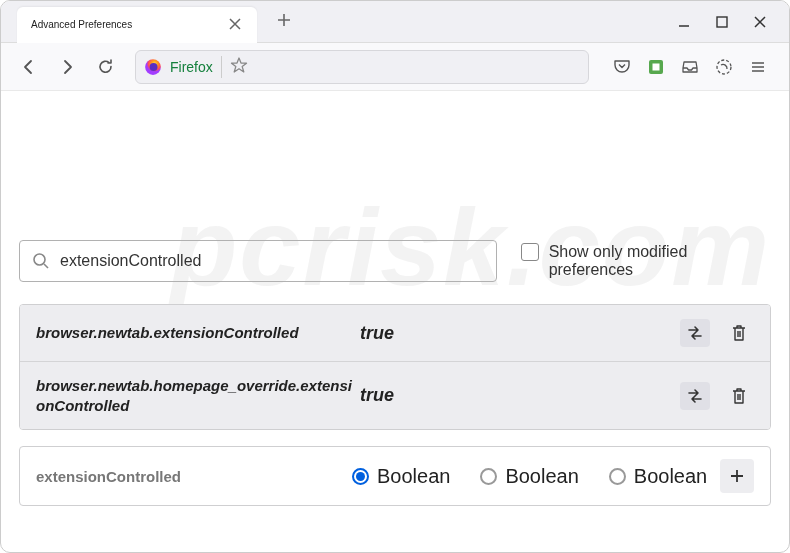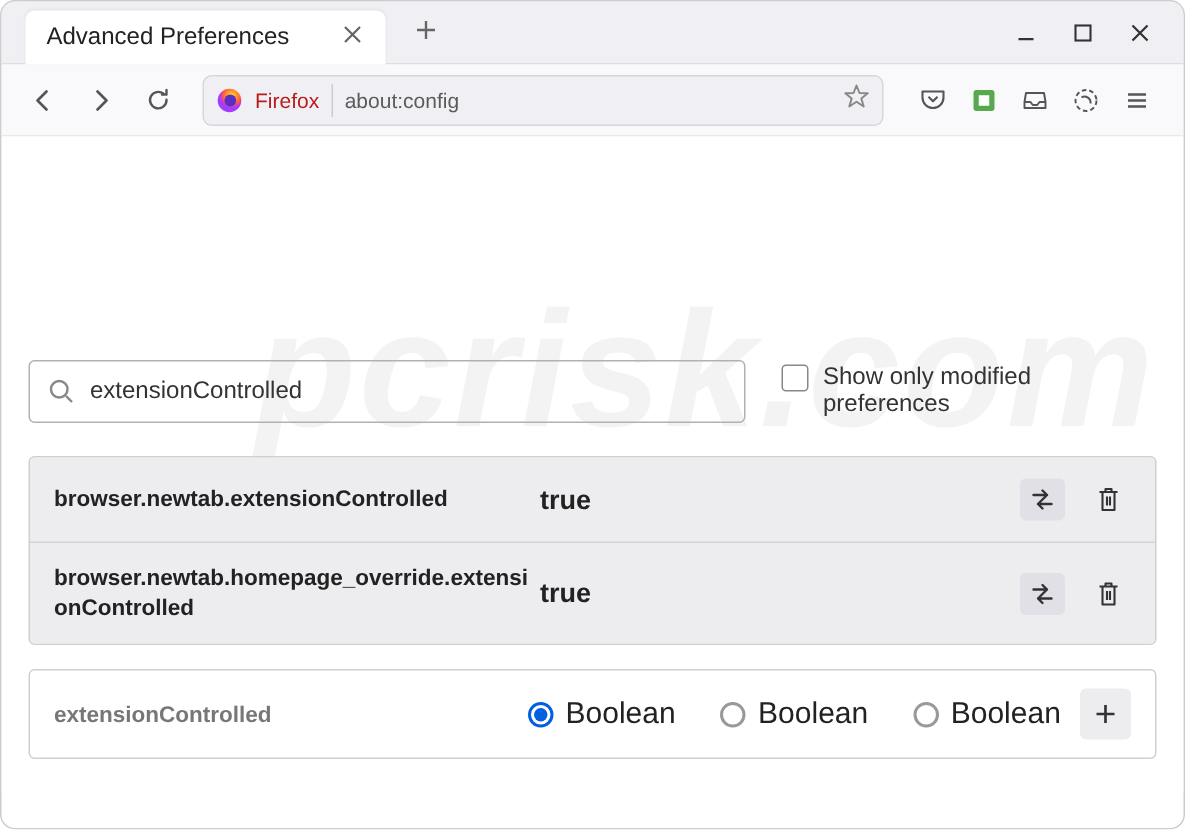--- a/index.html
+++ b/index.html
@@ -3,50 +3,50 @@
 <meta charset="utf-8">
 <style>
 * { margin: 0; padding: 0; box-sizing: border-box; }
 body { font-family: -apple-system, BlinkMacSystemFont, "Segoe UI", Arial, sans-serif; background: #fff; width: 790px; height: 553px; overflow: hidden; position: relative; }
 
 
 .window-frame { width: 790px; height: 553px; background: #fff; border: 1px solid #ccc; border-radius: 10px; overflow: hidden; position: relative; }
 
 .titlebar { height: 42px; background: #f0f0f4; display: flex; align-items: center; padding: 0 0 0 16px; border-bottom: 1px solid #ddd; }
 .tab { display: flex; align-items: center; background: #fff; border-radius: 6px 6px 0 0; padding: 0 14px; height: 36px; margin-top: 6px; min-width: 240px; justify-content: space-between; box-shadow: 0 -1px 2px rgba(0,0,0,0.05); }
-.tab-title { font-size: 16px; color: #222; }
+.tab-title { font-size: 10px; color: #222; }
 .tab-close { color: #666; font-size: 16px; cursor: pointer; padding: 2px; }
 .newtab-btn { margin-left: 12px; color: #666; font-size: 18px; padding: 4px 8px; cursor: pointer; }
 .window-controls { margin-left: auto; display: flex; gap: 20px; padding-right: 20px; color: #333; }
 .window-controls span { cursor: pointer; display: inline-flex; align-items: center; justify-content: center; width: 18px; height: 18px; }
 
 .toolbar { height: 48px; background: #f9f9fb; display: flex; align-items: center; padding: 0 12px; gap: 6px; border-bottom: 1px solid #e9e9e9; }
 .nav-btn { width: 32px; height: 32px; display: flex; align-items: center; justify-content: center; color: #555; border-radius: 4px; cursor: pointer; }
 
 .addressbar { flex: 1; height: 34px; background: #f0f0f4; border: 1px solid #d7d7db; border-radius: 6px; display: flex; align-items: center; padding: 0 8px; margin: 0 8px; gap: 8px; }
 .ff-logo { width: 18px; height: 18px; flex-shrink: 0; }
-.ff-label { font-size: 14px; color: #b91c1c; }
+.ff-label { font-size: 14px; color: #15803d; }
 .addr-divider { height: 22px; width: 1px; background: #ccc; }
 .url-text { font-size: 14px; color: #5b5b5b; flex: 1; }
 .star { color: #888; cursor: pointer; }
 
 .right-icons { display: flex; gap: 12px; padding: 0 8px; }
 .right-icons .icon { width: 22px; height: 22px; display: flex; align-items: center; justify-content: center; color: #555; cursor: pointer; }
 
 
 .content { padding: 22px 18px; background: #fff; position: relative; }
 .searchrow { display: flex; align-items: center; gap: 24px; }
 .searchbox { flex: 0 0 478px; height: 42px; border: 1px solid #b1b1b1; border-radius: 4px; display: flex; align-items: center; padding: 0 12px; gap: 10px; }
 .searchbox svg { color: #888; }
 .searchbox input { border: none; outline: none; font-size: 16px; flex: 1; color: #333; background: transparent; }
 .showonly { display: flex; align-items: flex-start; gap: 10px; font-size: 16px; color: #333; }
 .checkbox { width: 18px; height: 18px; border: 1.5px solid #888; border-radius: 3px; cursor: pointer; }
 
 .prefs-panel { margin-top: 22px; border: 1px solid #cfcfd1; border-radius: 4px; overflow: hidden; }
-.pref-row { display: flex; align-items: center; padding: 14px 16px; border-bottom: 1px solid #d4d4d6; background: #ededf0; }
+.pref-row { display: flex; align-items: center; padding: 14px 16px; border-bottom: 1px solid #d4d4d6; background: #ededf0; font-style: italic; }
 .pref-row:last-child { border-bottom: none; }
 .pref-name { flex: 0 0 324px; font-size: 15px; font-weight: 700; color: #222; word-break: break-word; line-height: 1.3; }
 .pref-value { font-size: 18px; font-weight: 700; color: #222; flex: 1; }
 .pref-actions { display: flex; gap: 14px; margin-left: auto; }
 .icon-btn { width: 30px; height: 28px; border-radius: 4px; display: flex; align-items: center; justify-content: center; cursor: pointer; color: #333; }
 .icon-btn.filled { background: #e0e0e6; }
 
 .addrow-panel { margin-top: 16px; border: 1px solid #cfcfd1; border-radius: 4px; padding: 12px 16px; display: flex; align-items: center; }
 .add-name { flex: 0 0 316px; font-size: 15px; font-weight: 700; color: #777; }
 .radio-group { display: flex; gap: 30px; align-items: center; flex: 1; }
@@ -124,21 +124,20 @@
               <stop offset="40%" stop-color="#ff9d1b"></stop>
               <stop offset="80%" stop-color="#ff4b5c"></stop>
               <stop offset="100%" stop-color="#a23dff"></stop>
             </radialGradient>
           </defs>
         <circle cx="16" cy="16" r="14" fill="url(#ffg)"></circle>
         <circle cx="17" cy="16" r="7" fill="#5a2dc4"></circle>
       </svg>
       <span class="ff-label">Firefox</span>
       <div class="addr-divider"></div>
-      <span class="url-text">about:config</span>
       <span class="star">
         <svg width="18" height="18" viewBox="0 0 18 18">
             <path d="M9 2 L11 7 L16.5 7.2 L12.2 10.6 L13.8 16 L9 12.8 L4.2 16 L5.8 10.6 L1.5 7.2 L7 7 Z" stroke="currentColor" stroke-width="1.3" fill="none" stroke-linejoin="round"></path>
           </svg>
       </span>
     </div>
 
     <div class="right-icons">
       <div class="icon">
         <svg width="18" height="18" viewBox="0 0 18 18">

